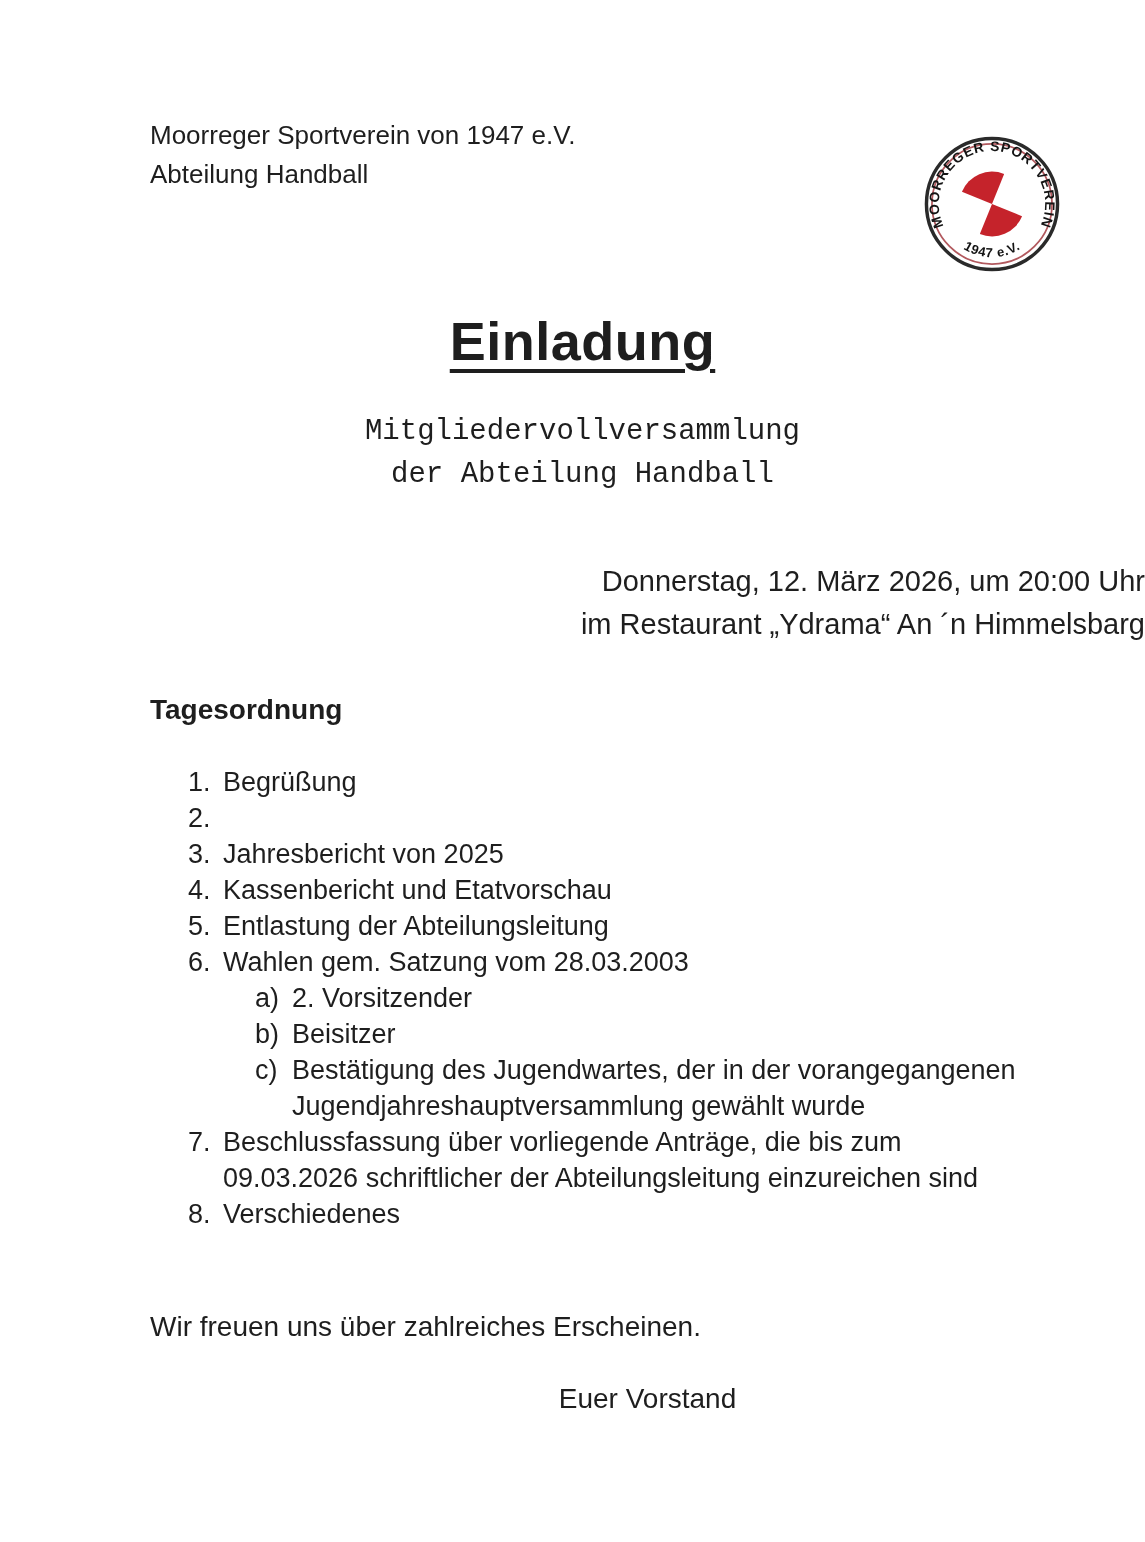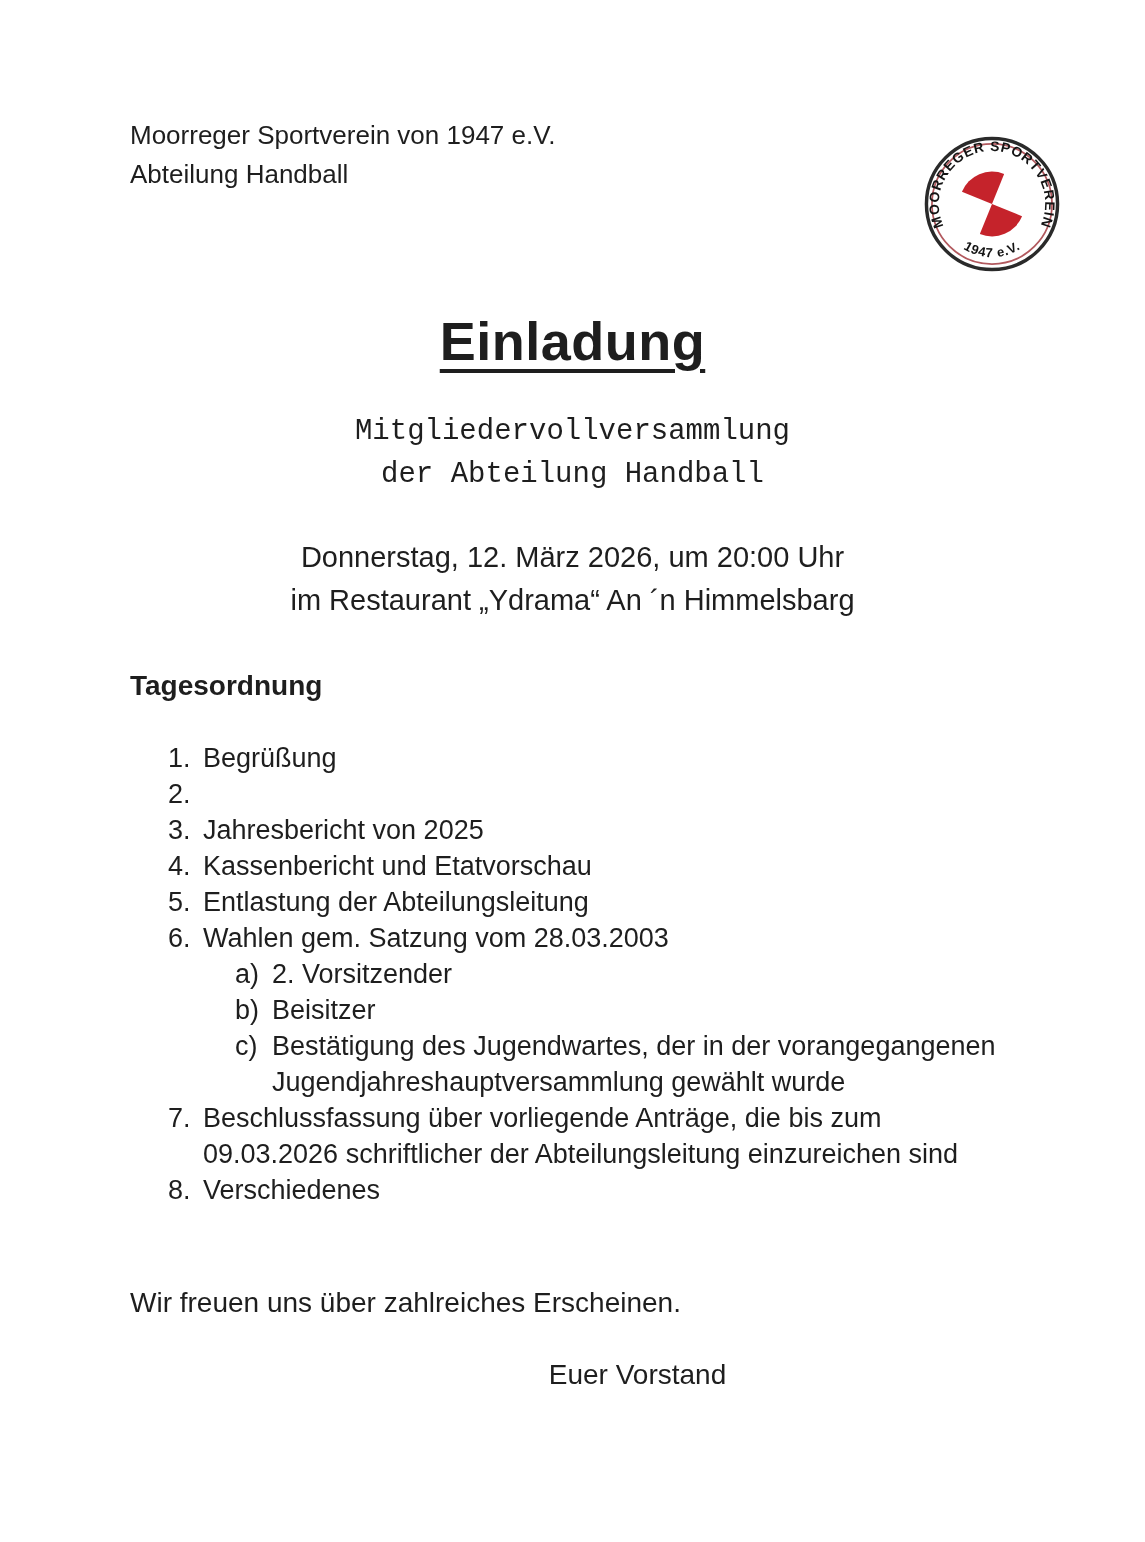--- a/index.html
+++ b/index.html
@@ -6,20 +6,21 @@
   html, body { background: #e8e8e8; }
   .page {
     position: relative;
     width: 1145px;
     height: 1542px;
     margin: 0 auto;
     background: #ffffff;
     font-family: "Liberation Sans", sans-serif;
     color: #1e1e1e;
     overflow: hidden;
+    padding-left: 20px;
   }
   .sender {
     padding-top: 116px;
     margin-left: 130px;
     font-size: 26px;
     line-height: 39px;
   }
   .logo {
     position: absolute;
     top: 135px;
@@ -42,22 +43,22 @@
     padding: 0 5px;
   }
   .subtitle {
     margin-top: 38px;
     text-align: center;
     font-size: 29px;
     line-height: 43px;
     font-family: Liberation Mono, monospace;
   }
   .dateblock {
-    margin-top: 40px;
-    text-align: center;
+    margin-top: 64px;
+    text-align: right;
     font-size: 29px;
     line-height: 43px;
   }
   .agenda-heading {
     margin-top: 48px;
     margin-left: 130px;
     font-size: 28px;
     font-weight: 700;
   }
   .agenda-list {

